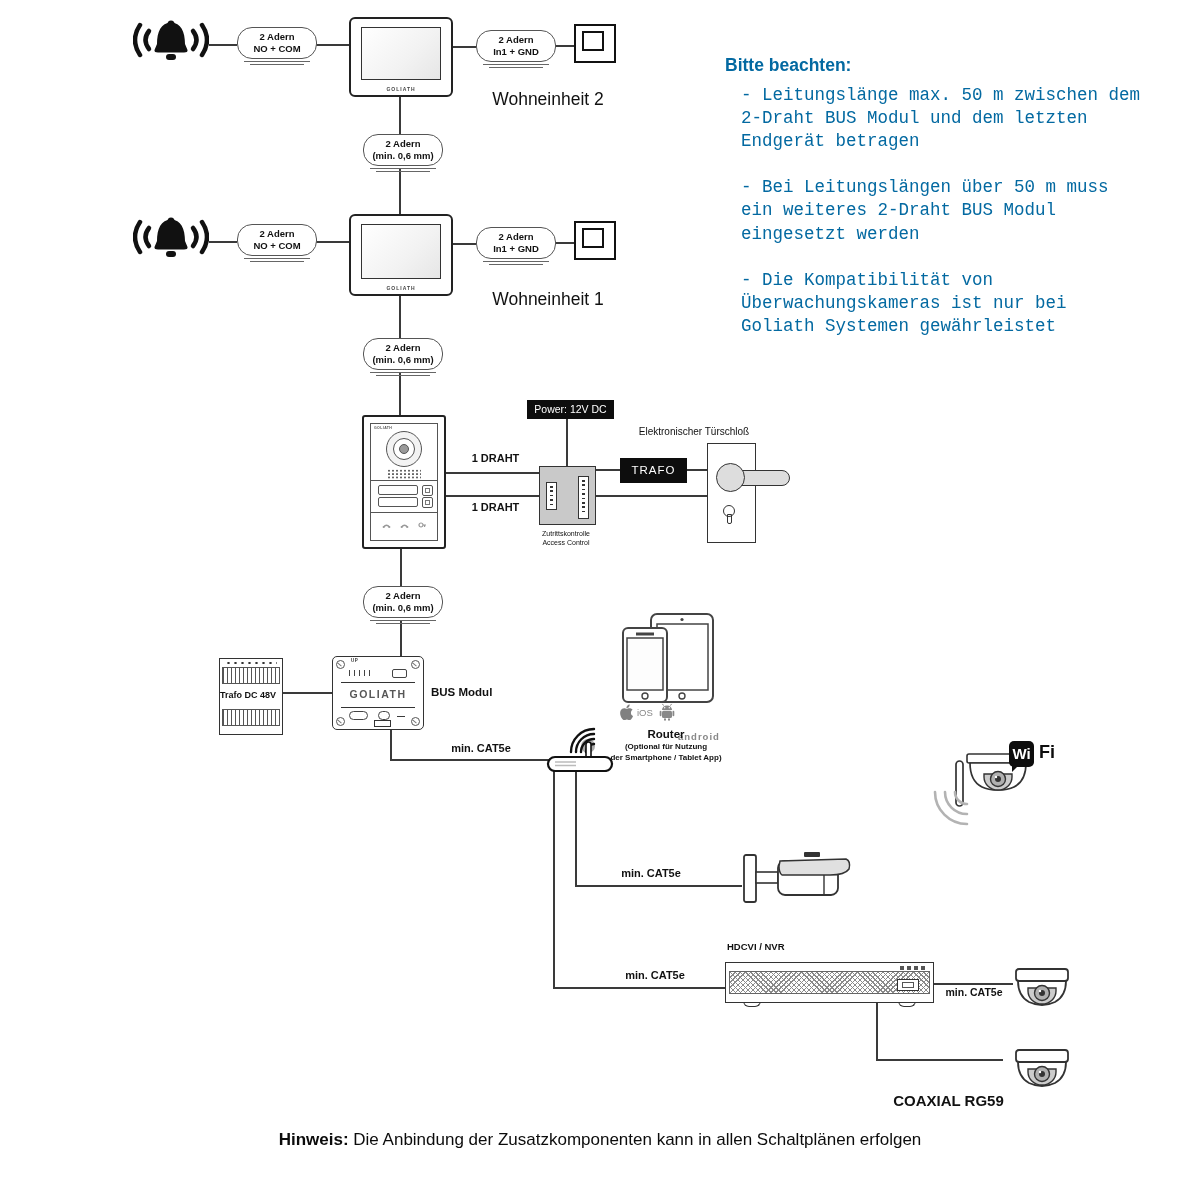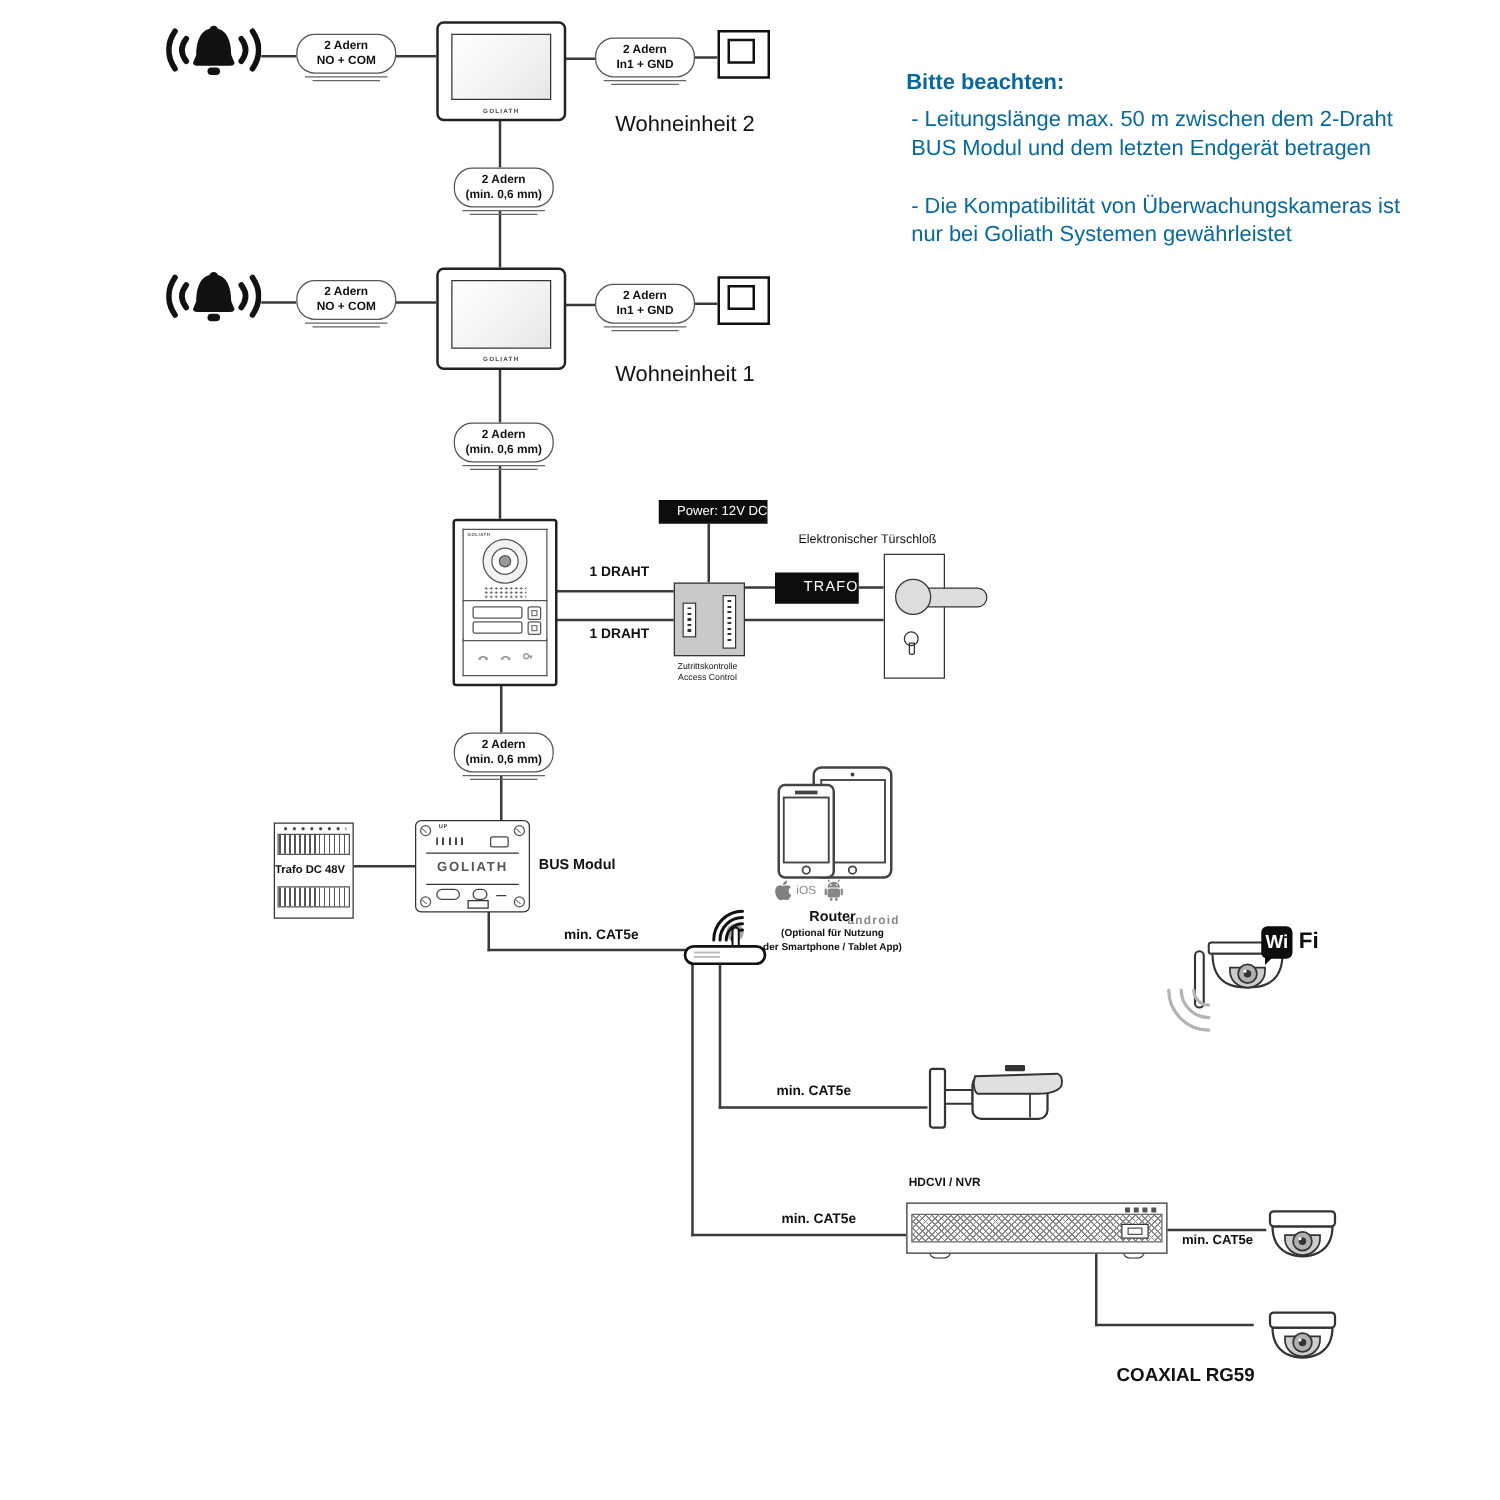--- a/index.html
+++ b/index.html
@@ -37,21 +37,21 @@
   .dbtn{position:absolute;right:4px;width:9px;height:9px;border:1px solid #555;border-radius:2px;}
   .dbtn::after{content:"";position:absolute;left:2px;top:2px;width:3px;height:3px;border:1px solid #777;}
   .ds-bot{position:absolute;left:6px;right:6px;top:94px;bottom:6px;border:1.2px solid #555;border-top:none;
           display:flex;align-items:center;justify-content:center;gap:9px;}
   
   .access{position:absolute;left:539px;top:466px;width:55px;height:57px;background:#c9c9c9;border:1.5px solid #333;z-index:4;}
   .pinh{position:absolute;background:#fff;border:1px solid #333;}
   .pindots{width:2.5px;height:calc(100% - 6px);margin:3px auto;
            background:repeating-linear-gradient(180deg,#333 0 1.6px,transparent 1.6px 4.4px);}
   .small-cap{position:absolute;font-size:7px;line-height:1.35;text-align:center;color:#111;}
-  .blackbox{position:absolute;background:#0d0d0d;color:#fff;text-align:right;z-index:5;}
+  .blackbox{position:absolute;background:#0d0d0d;color:#fff;text-align:center;z-index:5;}
   
   .lock{position:absolute;left:707px;top:443px;width:47px;height:98px;border:1.6px solid #333;background:#fff;z-index:4;}
   .handle-bar{position:absolute;left:739px;top:470px;width:49px;height:14px;background:#ddd;border:1.5px solid #333;
               border-radius:0 8px 8px 0;z-index:5;}
   .handle-knob{position:absolute;left:716px;top:463px;width:27px;height:27px;background:#ddd;border:1.5px solid #333;border-radius:50%;z-index:6;}
   .keyhole{position:absolute;left:723px;top:505px;width:10px;height:10px;border:1.6px solid #333;border-radius:50%;z-index:5;}
   .keyhole-stem{position:absolute;left:727px;top:514px;width:3px;height:8px;background:#fff;border:1.4px solid #333;
                 border-radius:0 0 2px 2px;z-index:4;}
   
   .trafo48{position:absolute;left:219px;top:658px;width:62px;height:75px;border:1.6px solid #333;background:#fff;z-index:4;}
@@ -84,32 +84,33 @@
   .nvr-leds span{width:4px;height:4px;background:#555;display:block;}
   .nvr-usb{position:absolute;right:14px;bottom:11px;width:20px;height:10px;border:1.4px solid #333;background:#fff;z-index:5;}
   .nvr-usb::after{content:"";position:absolute;left:4px;top:2px;width:10px;height:4px;border:1px solid #555;}
   .nvr-foot{position:absolute;width:16px;height:5px;border:1.4px solid #333;border-top:none;border-radius:0 0 7px 7px;background:#fff;}
   .wi-badge{position:absolute;left:1009px;top:741px;width:25px;height:26px;background:#0d0d0d;color:#fff;
             font-size:15px;font-weight:bold;text-align:center;line-height:26px;border-radius:5px;z-index:6;}
   .wi-badge::after{content:"";position:absolute;left:3px;bottom:-5px;border:5px solid transparent;border-top-color:#0d0d0d;border-left-color:#0d0d0d;width:0;height:0;}
   .fi-text{position:absolute;left:1039px;top:742px;font-size:18px;font-weight:bold;color:#0d0d0d;z-index:6;}
   .note{position:absolute;left:725px;top:54px;width:424px;font-size:17.5px;line-height:1.32;color:#0369a1;}
   .note h3{font-size:17.5px;margin:0 0 7px 0;}
-  .note p{margin:0 0 23px 4px;}
+  .note p{margin:0 0 23px 16px;font-family:Liberation Mono, monospace;}
   .footer{position:absolute;left:0;top:1130px;width:1200px;text-align:center;font-size:17px;color:#0c0c0c;}
   .platform-txt{position:absolute;font-size:9.5px;color:#888;z-index:5;}
 </style>
 </head>
 <body>
 
 <div id="canvas">
 
   <div class="note">
     <h3>Bitte beachten:</h3>
     <p>- Leitungslänge max. 50 m zwischen dem 2-Draht BUS Modul und dem letzten Endgerät betragen</p>
+    <p>- Bei Leitungslängen über 50 m muss ein weiteres 2-Draht BUS Modul eingesetzt werden</p>
     <p>- Die Kompatibilität von Überwachungskameras ist nur bei Goliath Systemen gewährleistet</p>
   </div>
 
   <div class="abs" style="left:133px;top:14px;">
     <svg width="76" height="62" viewBox="0 0 76 62">
       <g fill="none" stroke="#111" stroke-width="4.5" stroke-linecap="round">
         <path d="M16,17 Q9,26 16,35"></path>
           <path d="M7,11 Q-3,26 7,41"></path>
         <path d="M60,17 Q67,26 60,35"></path>
           <path d="M69,11 Q79,26 69,41"></path>
@@ -418,14 +419,17 @@
   <div class="abs" style="left:925px;top:788px;">
     <svg width="50" height="52" viewBox="0 0 50 52">
       <g fill="none" stroke="#b3b3b3" stroke-width="2.6" stroke-linecap="round">
         <path d="M42,16 A12,12 0 0 1 30,4"></path>
         <path d="M42,26 A22,22 0 0 1 20,4"></path>
         <path d="M42,36 A32,32 0 0 1 10,4"></path>
       </g>
     </svg>
   </div>
 
+  <div class="footer">
+    <b>Hinweis:</b><span> Die Anbindung der Zusatzkomponenten kann in allen Schaltplänen erfolgen</span>
+  </div>
 
 </div>
 
 </body></html>

